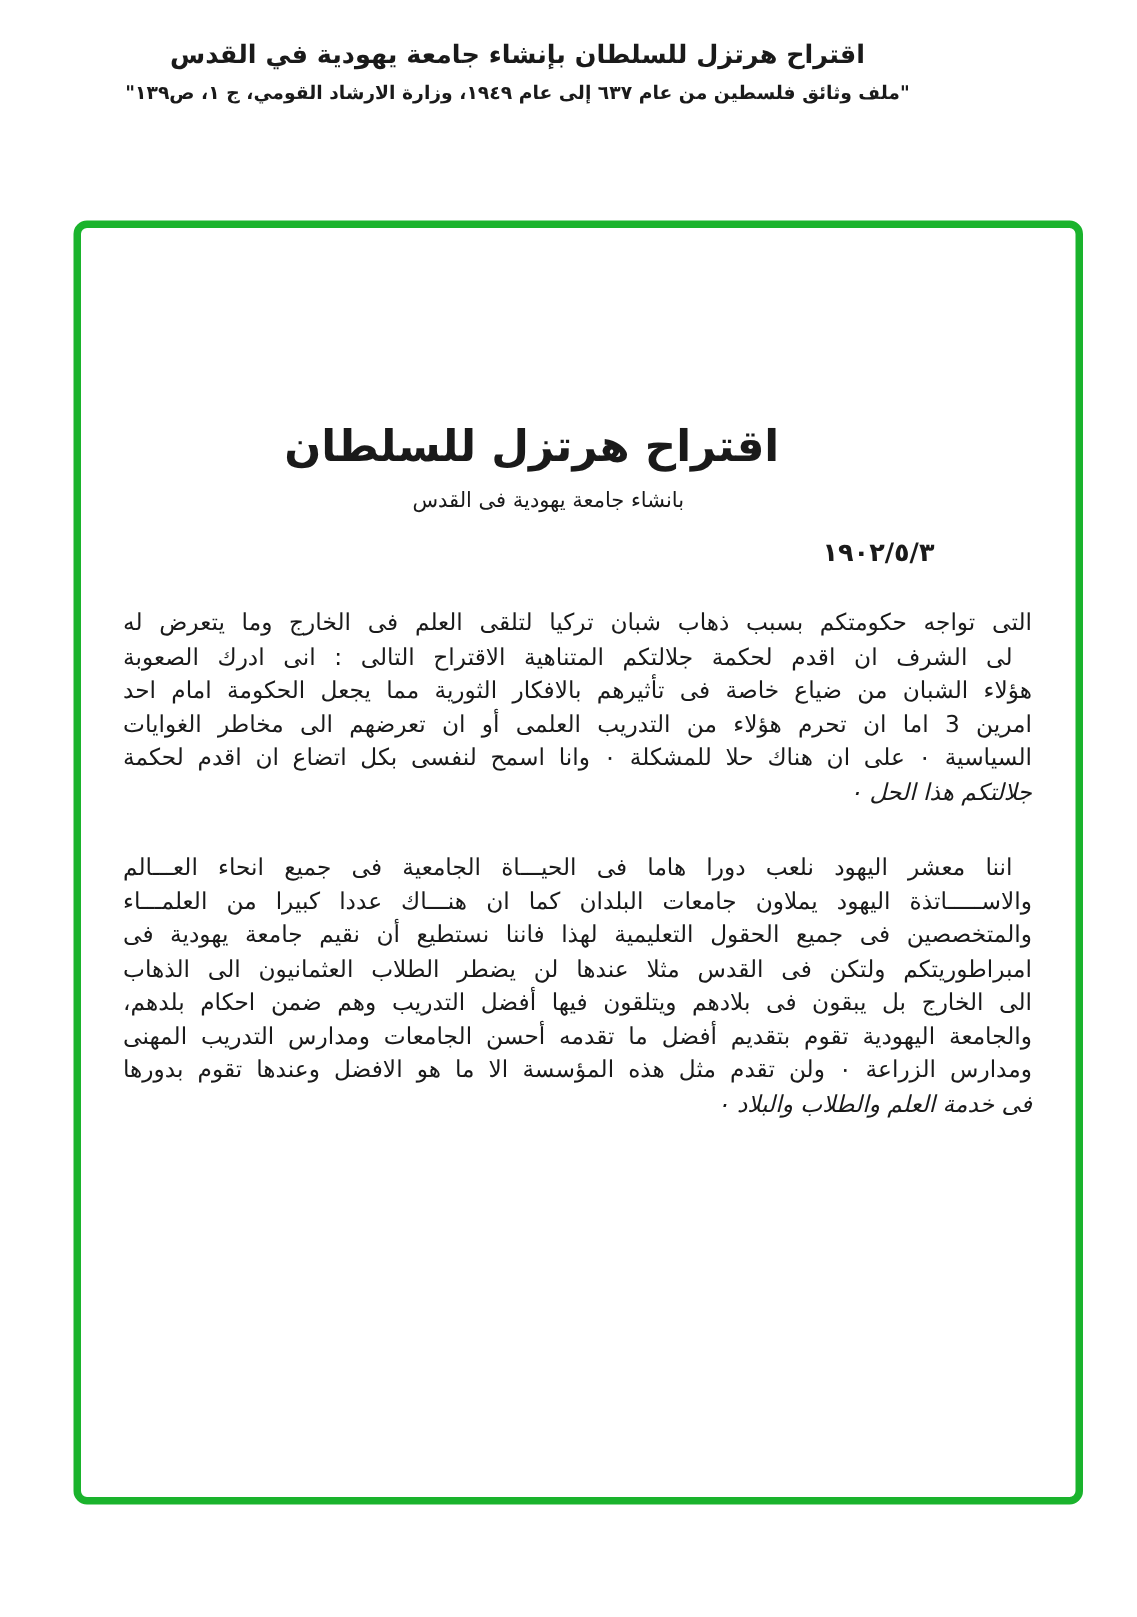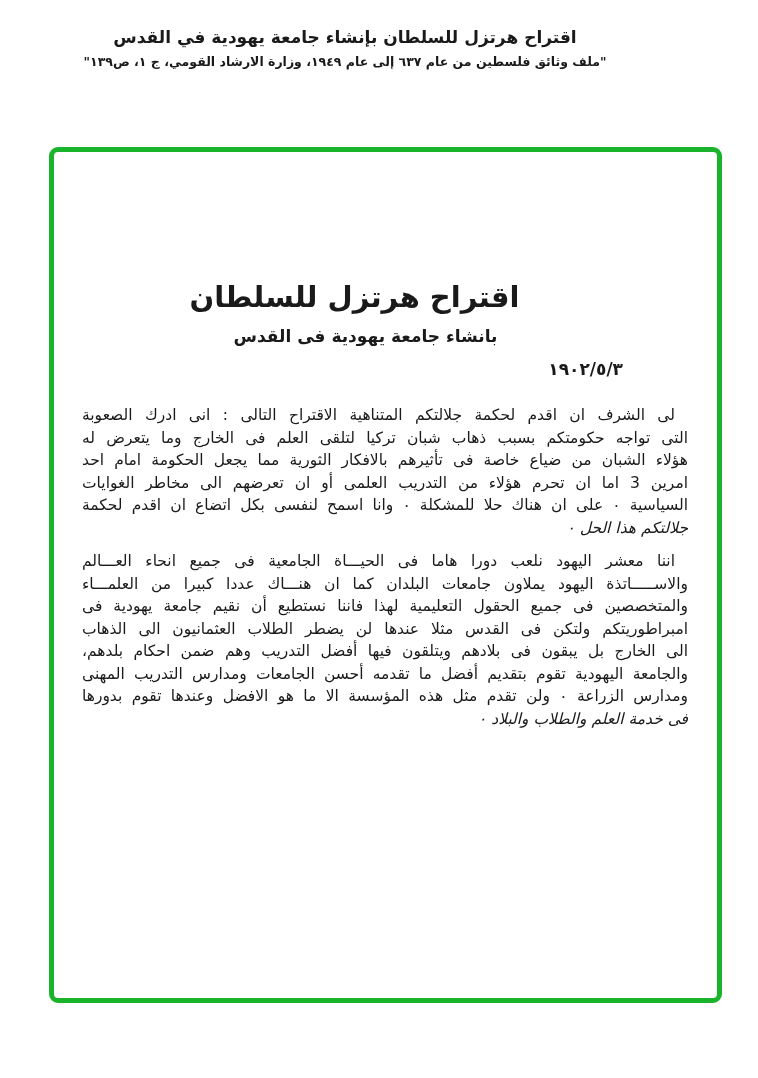--- a/index.html
+++ b/index.html
@@ -57,22 +57,22 @@
     direction: rtl;
   }
   .doc-title {
     top: 128px;
     font-size: 29px;
     font-weight: bold;
     padding-right: 62px;    
   }
   .doc-subtitle {
     top: 174px;
-    font-size: 17px;
-    font-weight: bold;
+    font-size: 14px;
+    font-weight: normal;
     padding-right: 40px;
   }
   .doc-date {
     top: 207px;
     font-size: 17px;
     font-weight: bold;
     padding-right: 94px;
     text-align: right;
   }
 
@@ -89,21 +89,21 @@
     font-size: 15.5px;
     line-height: 22.5px;
     height: 22.5px;
     white-space: nowrap;
     text-align: justify;
     text-align-last: justify;
     overflow: visible;
   }
   .tline.first { padding-right: 13px; }
   .tline.last  { text-align: right; text-align-last: right; font-style: italic; }
-  .para.p2 { margin-top: 11px; }
+  .para.p2 { margin-top: 28px; }
 </style>
 </head>
 <body>
 
 <div class="page" style="color: rgb(26, 26, 26); background: rgb(255, 255, 255);">
 
   <header class="hdr">
     <div class="hdr-title" dir="rtl" lang="ar">اقتراح هرتزل للسلطان بإنشاء جامعة يهودية في القدس</div>
     <div class="hdr-source" dir="rtl" lang="ar">"ملف وثائق فلسطين من عام ٦٣٧ إلى عام ١٩٤٩، وزارة الارشاد القومي، ج ١، ص١٣٩"</div>
   </header>
@@ -112,22 +112,22 @@
 
     <div class="centered doc-title" lang="ar">اقتراح هرتزل للسلطان</div>
 
     <div class="centered doc-subtitle" lang="ar">بانشاء جامعة يهودية فى القدس</div>
 
     <div class="centered doc-date" lang="ar">١٩٠٢/٥/٣</div>
 
     <div class="doc-body">
 
       <div class="para p1">
+        <div class="tline" dir="rtl" lang="ar">التى تواجه حكومتكم بسبب ذهاب شبان تركيا لتلقى العلم فى الخارج وما يتعرض له</div>
         <div class="tline first" dir="rtl" lang="ar">لى الشرف ان اقدم لحكمة جلالتكم المتناهية الاقتراح التالى : انى ادرك الصعوبة</div>
-        <div class="tline" dir="rtl" lang="ar">التى تواجه حكومتكم بسبب ذهاب شبان تركيا لتلقى العلم فى الخارج وما يتعرض له</div>
         <div class="tline" dir="rtl" lang="ar">هؤلاء الشبان من ضياع خاصة فى تأثيرهم بالافكار الثورية مما يجعل الحكومة امام احد</div>
         <div class="tline" dir="rtl" lang="ar">امرين 3 اما ان تحرم هؤلاء من التدريب العلمى أو ان تعرضهم الى مخاطر الغوايات</div>
         <div class="tline" dir="rtl" lang="ar">السياسية ٠ على ان هناك حلا للمشكلة ٠ وانا اسمح لنفسى بكل اتضاع ان اقدم لحكمة</div>
         <div class="tline last" dir="rtl" lang="ar">جلالتكم هذا الحل ٠</div>
       </div>
 
       <div class="para p2">
         <div class="tline first" dir="rtl" lang="ar">اننا معشر اليهود نلعب دورا هاما فى الحيـــاة الجامعية فى جميع انحاء العـــالم</div>
         <div class="tline" dir="rtl" lang="ar">والاســـــاتذة اليهود يملاون جامعات البلدان كما ان هنـــاك عددا كبيرا من العلمـــاء</div>
         <div class="tline" dir="rtl" lang="ar">والمتخصصين فى جميع الحقول التعليمية لهذا فاننا نستطيع أن نقيم جامعة يهودية فى</div>

